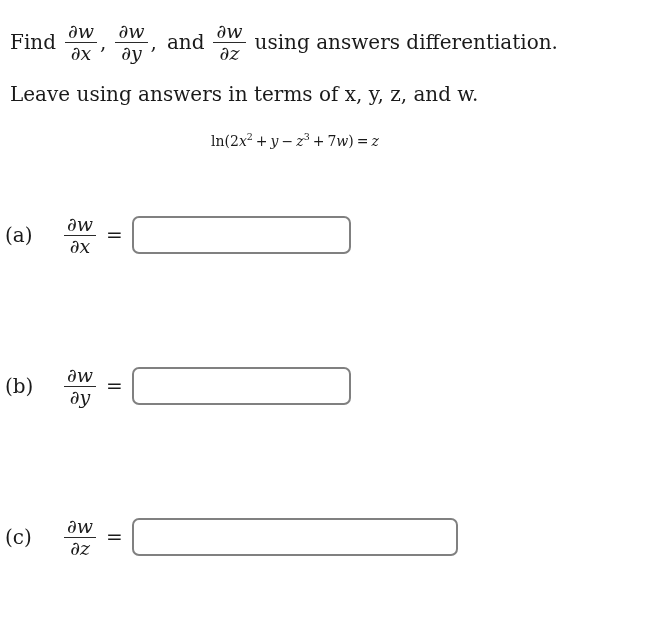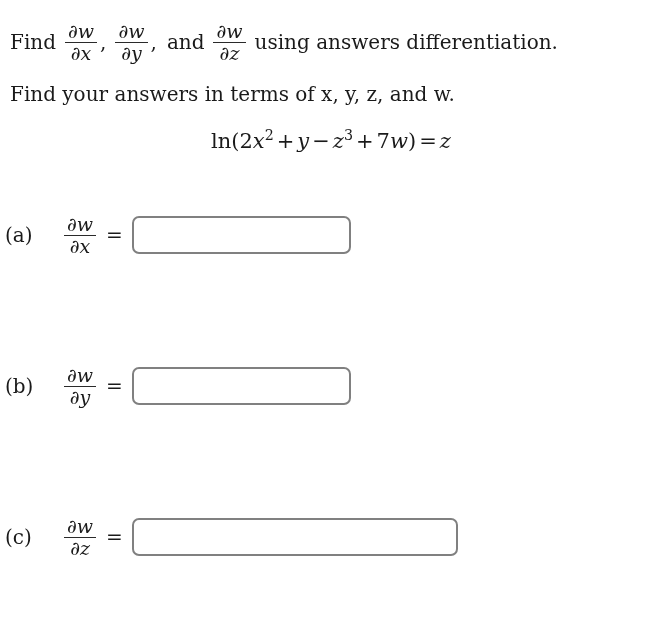--- a/index.html
+++ b/index.html
@@ -77,21 +77,21 @@
   #prompt-line-2 {
     left: 10px;
     top: 80px;
     height: 28px;
     font-size: 20px;
   }
   #given-equation {
     left: 211px;
     top: 126px;
     height: 30px;
-    font-size: 21px;
+    font-size: 14px;
   }
 
   .part-row {
     position: absolute;
     display: flex;
     align-items: center;
     height: 56px;
   }
   .part-label {
     font-size: 20px;
@@ -162,21 +162,21 @@
       <span class="num">∂w</span>
       <span class="bar"></span>
       <span class="den">∂z</span>
     </span>
     <span class="sp"></span>
 
     <span class="mtext">using answers differentiation.</span>
   </div>
 
   <div class="mathline" id="prompt-line-2">
-    <span class="mtext">Find your answers in terms of x, y, z, and w.</span>
+    <span class="mtext">Leave using answers in terms of x, y, z, and w.</span>
   </div>
 
   <div class="mathline" id="given-equation">
     <span class="mo">ln</span>
     <span class="mo">(</span>
     <span class="mo">2</span>
     <span class="mi">x</span>
     <span class="sup">2</span>
     <span class="sp-s"></span>
     <span class="mo">+</span>

